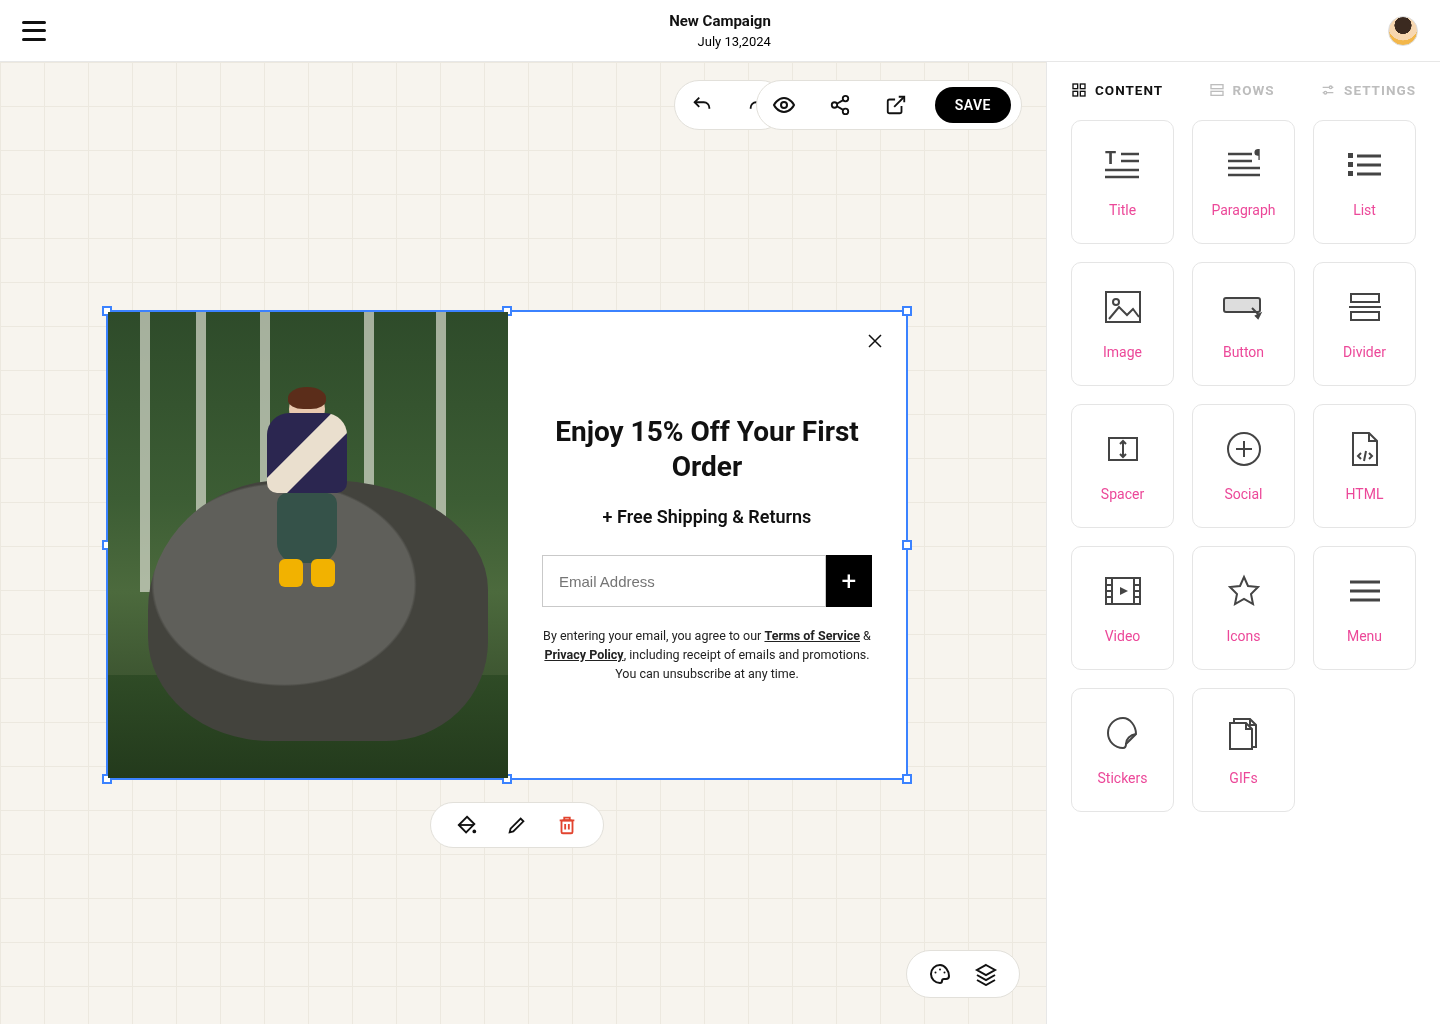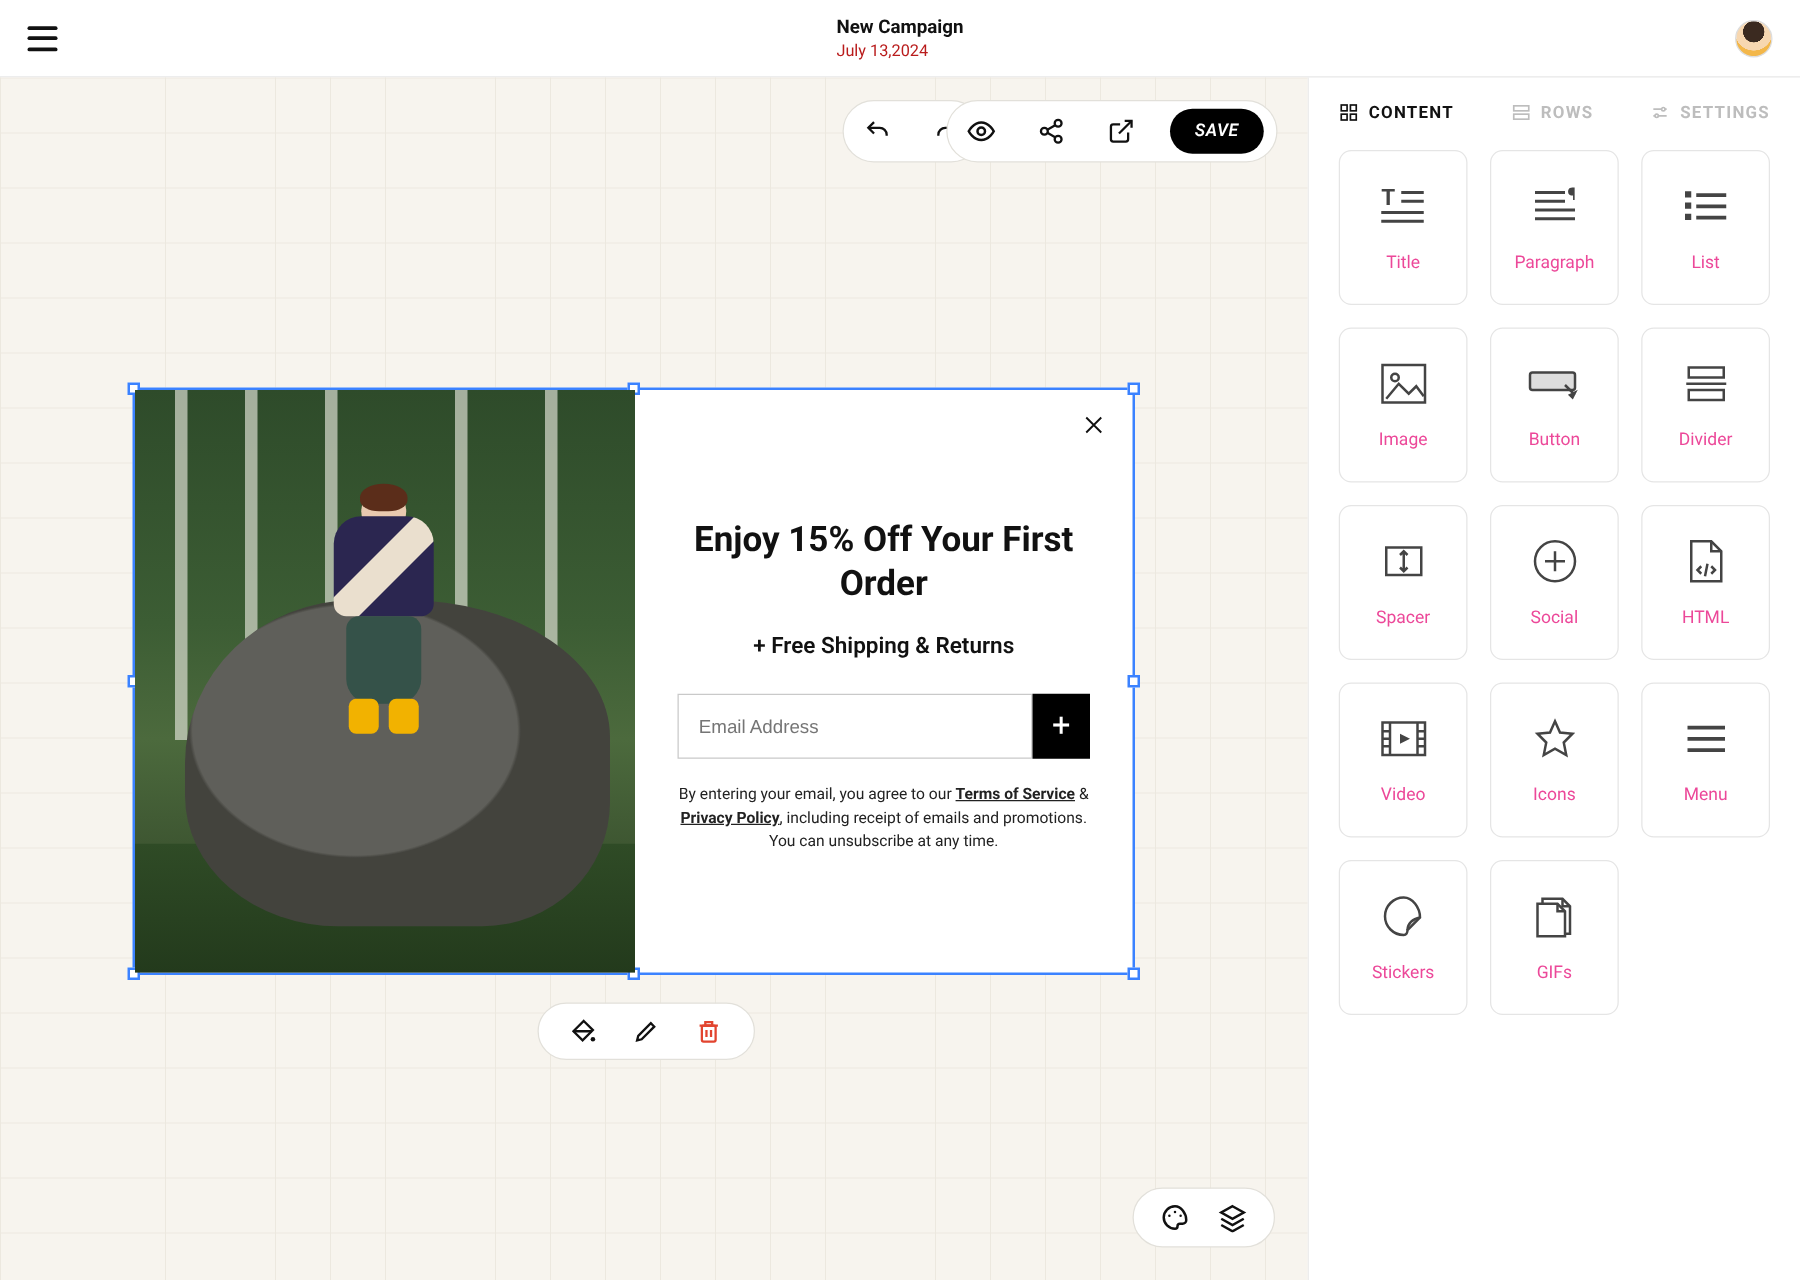--- a/index.html
+++ b/index.html
@@ -22,23 +22,23 @@
     position: relative;
   }
   .hamburger {
     width: 24px; height: 20px;
     display: flex; flex-direction: column; justify-content: space-between;
     cursor: pointer;
   }
   .hamburger span {
     display:block; height:3px; width:100%; background:#111; border-radius:2px;
   }
-  .top-title { text-align:left; position:absolute; left:50%; transform:translateX(-50%); }
+  .top-title { text-align:right; position:absolute; left:50%; transform:translateX(-50%); }
   .top-title .t1 { font-weight:700; font-size:15px; }
-  .top-title .t2 { font-size:13px; color:#b91c1c; margin-top:4px; }
+  .top-title .t2 { font-size:13px; color:#000000; margin-top:4px; }
   .avatar {
     width:30px; height:30px; border-radius:50%;
     background: radial-gradient(circle at 50% 30%, #3b2a20 0 35%, #f7d7b0 36% 62%, #f3b74a 63% 100%);
     border:1px solid #ddd;
   }
 
   
   .main {
     display:flex;
     height: calc(1024px - 62px);
@@ -54,21 +54,20 @@
   }
 
   
   .tb-group { position:absolute; top:18px; display:flex; gap:18px; }
   .tb-group.right { right:24px; }
   .tb-group.left  { right:260px; }
   .pill {
     background:#fff; border:1px solid #e2e0da; border-radius:26px;
     display:flex; align-items:center; padding:6px 10px; gap:22px;
     height:50px;
-    font-style:italic;
   }
   .iconbtn {
     width:34px; height:34px; display:flex; align-items:center; justify-content:center;
     cursor:pointer;
   }
   .save-btn {
     background:#000; color:#fff; border-radius:20px; padding:10px 20px;
     font-size:14px; letter-spacing:0.5px; font-weight:600; cursor:pointer;
   }
 

